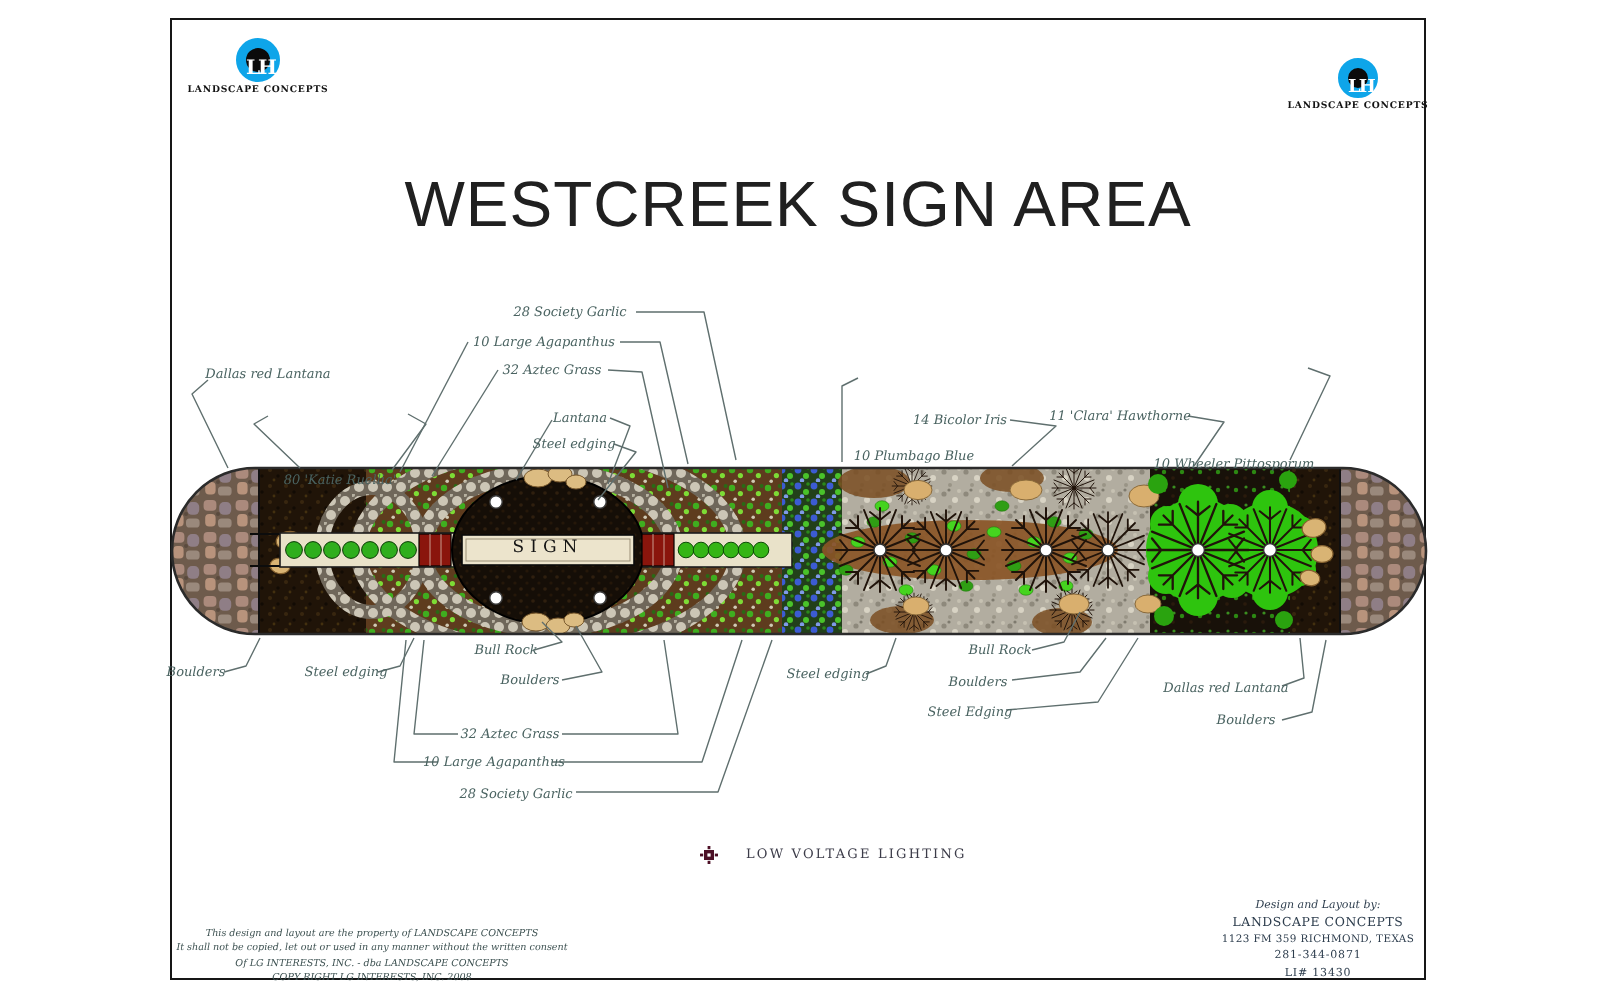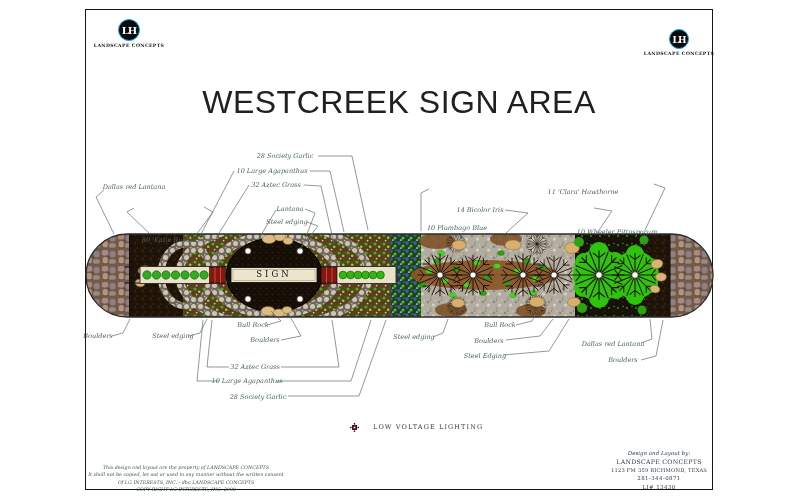--- a/index.html
+++ b/index.html
@@ -6,21 +6,21 @@
   .page{position:relative;width:800px;height:500px;background:#ffffff;overflow:hidden;
         font-family:"DejaVu Serif",serif;}
   .frame{position:absolute;left:85px;top:9px;width:628px;height:481px;
          border:1.5px solid #161616;box-sizing:border-box;}
   .title{position:absolute;left:85px;top:84px;width:628px;text-align:center;
          font-family:"Liberation Sans",sans-serif;font-size:32px;color:#202020;
          letter-spacing:0.5px;}
   .logo{position:absolute;width:72px;text-align:center;}
   .logo .disc{width:22px;height:22px;border-radius:50%;background:#0b0b0b;color:#ffffff;
               margin:0 auto;font-family:"DejaVu Serif",serif;font-weight:bold;font-size:10px;
-              line-height:22px;letter-spacing:-1px;border:1px solid #0ea5e9;box-sizing:border-box;}
+              line-height:22px;letter-spacing:-1px;border:5px solid #0ea5e9;box-sizing:border-box;}
   .logo .name{font-size:4.6px;font-weight:bold;letter-spacing:0.4px;color:#141414;margin-top:2px;}
   .logo.right .disc{width:20px;height:20px;line-height:20px;font-size:9px;}
   .plan-svg{position:absolute;left:85px;top:233px;}
   .leaders{position:absolute;left:0;top:0;pointer-events:none;}
   .callout{position:absolute;transform:translate(-50%,-50%);white-space:nowrap;
            font-style:italic;font-size:6.5px;color:#4a6361;text-align:center;}
   .sign-label{position:absolute;left:231px;top:267px;width:86px;height:15px;text-align:center;
               line-height:15px;font-size:8.5px;letter-spacing:3px;color:#141414;}
   .legend{position:absolute;left:350px;top:423px;display:flex;gap:14px;}
   .legend .txt{font-size:6.5px;letter-spacing:1.1px;color:#3c3c49;}
@@ -315,21 +315,21 @@
 
   <div class="callout" style="left:134px;top:187px;">Dallas red Lantana</div>
   <div class="callout" style="left:170px;top:206px;margin-top:34px;">80 'Katie Ruellia'</div>
   <div class="callout" style="left:285px;top:156px;">28 Society Garlic</div>
   <div class="callout" style="left:272px;top:171px;">10 Large Agapanthus</div>
   <div class="callout" style="left:276px;top:185px;">32 Aztec Grass</div>
   <div class="callout" style="left:290px;top:209px;">Lantana</div>
   <div class="callout" style="left:287px;top:222px;">Steel edging</div>
   <div class="callout" style="left:457px;top:189px;margin-top:39px;">10 Plumbago Blue</div>
   <div class="callout" style="left:480px;top:210px;">14 Bicolor Iris</div>
-  <div class="callout" style="left:560px;top:192px;margin-left:23px;">11 'Clara' Hawthorne</div>
+  <div class="callout" style="left:560px;top:208px;">11 'Clara' Hawthorne</div>
   <div class="callout" style="left:617px;top:184px;margin-top:48px;">10 Wheeler Pittosporum</div>
 
   <div class="callout" style="left:98px;top:336px;">Boulders</div>
   <div class="callout" style="left:173px;top:336px;">Steel edging</div>
   <div class="callout" style="left:253px;top:325px;">Bull Rock</div>
   <div class="callout" style="left:265px;top:340px;">Boulders</div>
   <div class="callout" style="left:255px;top:367px;">32 Aztec Grass</div>
   <div class="callout" style="left:247px;top:381px;">10 Large Agapanthus</div>
   <div class="callout" style="left:258px;top:397px;">28 Society Garlic</div>
   <div class="callout" style="left:414px;top:337px;">Steel edging</div>

